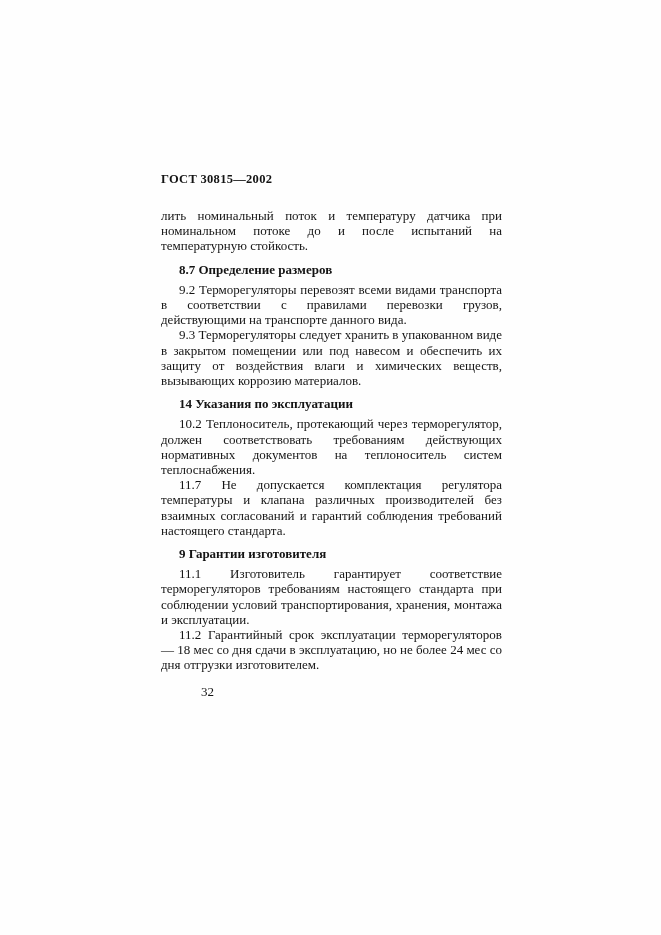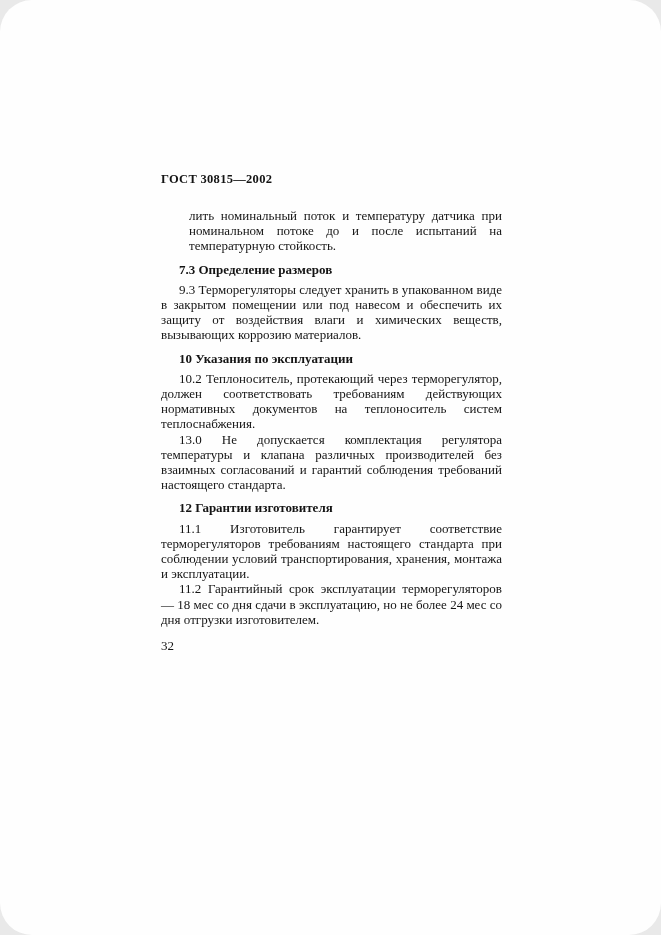--- a/index.html
+++ b/index.html
@@ -8,21 +8,20 @@
     background: #e9e9e9;
     font-family: "Liberation Serif", "DejaVu Serif", serif;
     color: #141414;
   }
   .page {
     position: relative;
     width: 661px;
     height: 935px;
     background: #fefefe;
     overflow: hidden;
-    border-radius: 32px;
   }
   .content {
     position: absolute;
     left: 161px;
     top: 172px;
     width: 341px;
   }
   .doc-header {
     font-weight: bold;
     font-size: 12.5px;
@@ -33,62 +32,63 @@
     font-size: 13px;
     line-height: 15.2px;
     text-align: justify;
     text-indent: 18px;
     hyphens: auto;
     -webkit-hyphens: auto;
     overflow-wrap: break-word;
   }
   .para.continued {
     text-indent: 0;
-    margin-left: 28px;
   }
   .heading {
     font-size: 13px;
     line-height: 15.2px;
     font-weight: bold;
     text-indent: 18px;
     margin: 8px 0 5px 0;
   }
   .page-num {
     font-size: 13px;
     margin-top: 11px;
     text-align: left;
+    margin-left: 40px;
   }
 </style>
 </head>
 <body>
 
 <div class="page">
   <div class="content">
 
     <div class="doc-header">ГОСТ 30815—2002</div>
 
     <p class="para continued">лить номинальный поток и температуру датчика при номинальном потоке до и после испытаний на температурную стойкость.</p>
 
-    <h2 class="heading">7.3 Определение размеров</h2>
+    <h2 class="heading">8.7 Определение размеров</h2>
 
 
 
 
 
+    <p class="para">9.2 Терморегуляторы перевозят всеми видами транспорта в соответствии с правилами перевозки грузов, действующими на транспорте данного вида.</p>
 
     <p class="para">9.3 Терморегуляторы следует хранить в упакованном виде в закрытом помещении или под навесом и обеспечить их защиту от воздействия влаги и химических веществ, вызывающих коррозию материалов.</p>
 
-    <h2 class="heading">10 Указания по эксплуатации</h2>
+    <h2 class="heading">14 Указания по эксплуатации</h2>
 
 
     <p class="para">10.2 Теплоноситель, протекающий через терморегулятор, должен соответствовать требованиям действующих нормативных документов на теплоноситель систем теплоснабжения.</p>
 
-    <p class="para">13.0 Не допускается комплектация регулятора температуры и клапана различных производителей без взаимных согласований и гарантий соблюдения требований настоящего стандарта.</p>
+    <p class="para">11.7 Не допускается комплектация регулятора температуры и клапана различных производителей без взаимных согласований и гарантий соблюдения требований настоящего стандарта.</p>
 
-    <h2 class="heading">12 Гарантии изготовителя</h2>
+    <h2 class="heading">9 Гарантии изготовителя</h2>
 
     <p class="para">11.1 Изготовитель гарантирует соответствие терморегуляторов требованиям настоящего стандарта при соблюдении условий транспортирования, хранения, монтажа и эксплуатации.</p>
 
     <p class="para">11.2 Гарантийный срок эксплуатации терморегуляторов — 18 мес со дня сдачи в эксплуатацию, но не более 24 мес со дня отгрузки изготовителем.</p>
 
     <div class="page-num">32</div>
 
   </div>
 </div>
 

